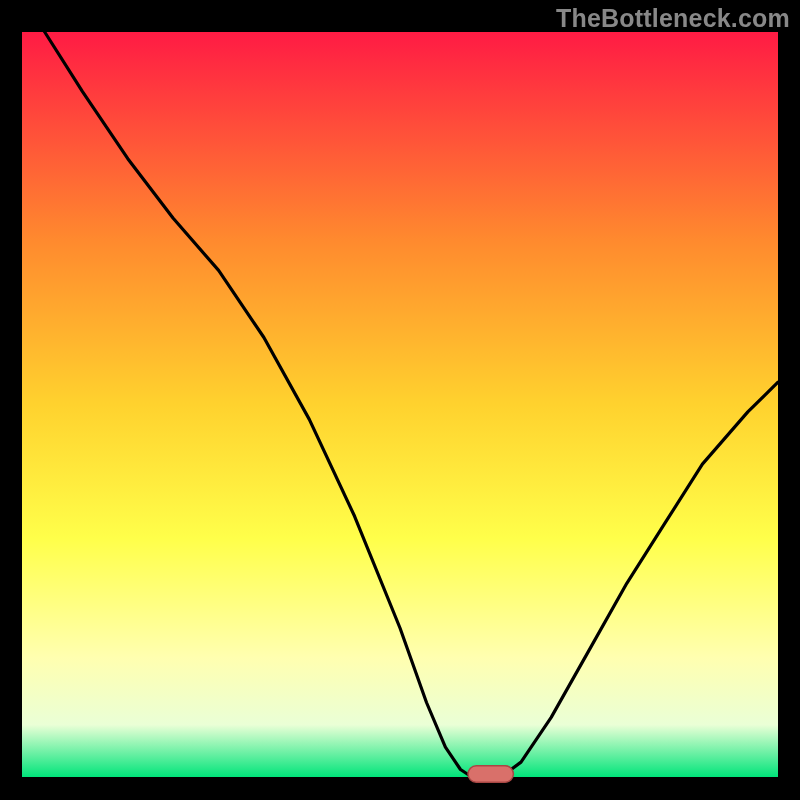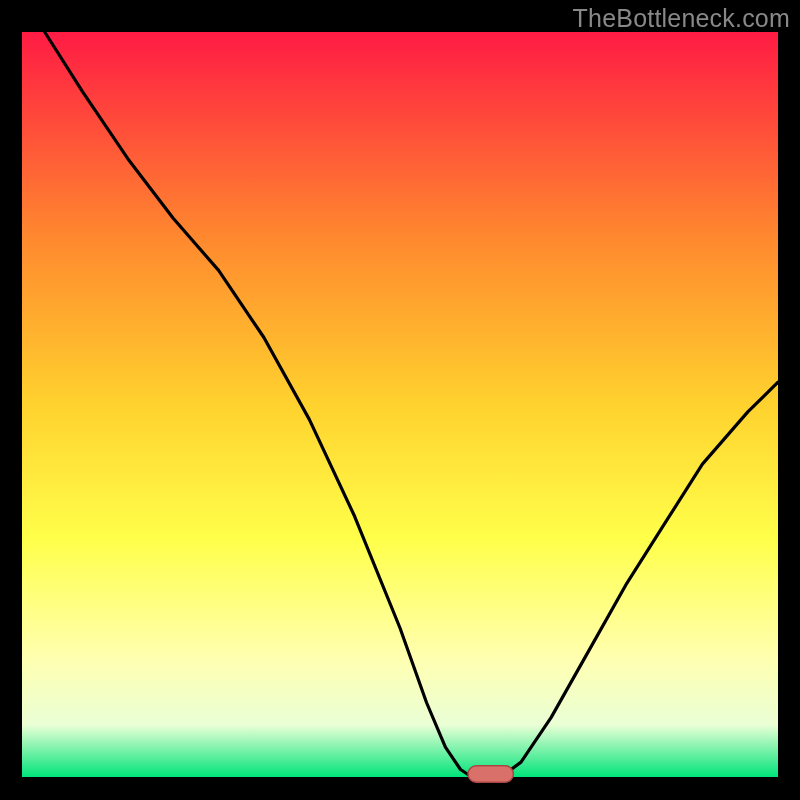--- a/index.html
+++ b/index.html
@@ -16,21 +16,21 @@
     width: 800px;
     height: 800px;
     background: #000;
   }
   .watermark {
     position: absolute;
     top: 4px;
     right: 10px;
     color: #888;
     font-size: 25px;
-    font-weight: 400;
+    font-weight: 700;
     letter-spacing: 0.2px;
     z-index: 20;
   }
   svg {
     position: absolute;
     top: 0;
     left: 0;
     display: block;
   }
 </style>

